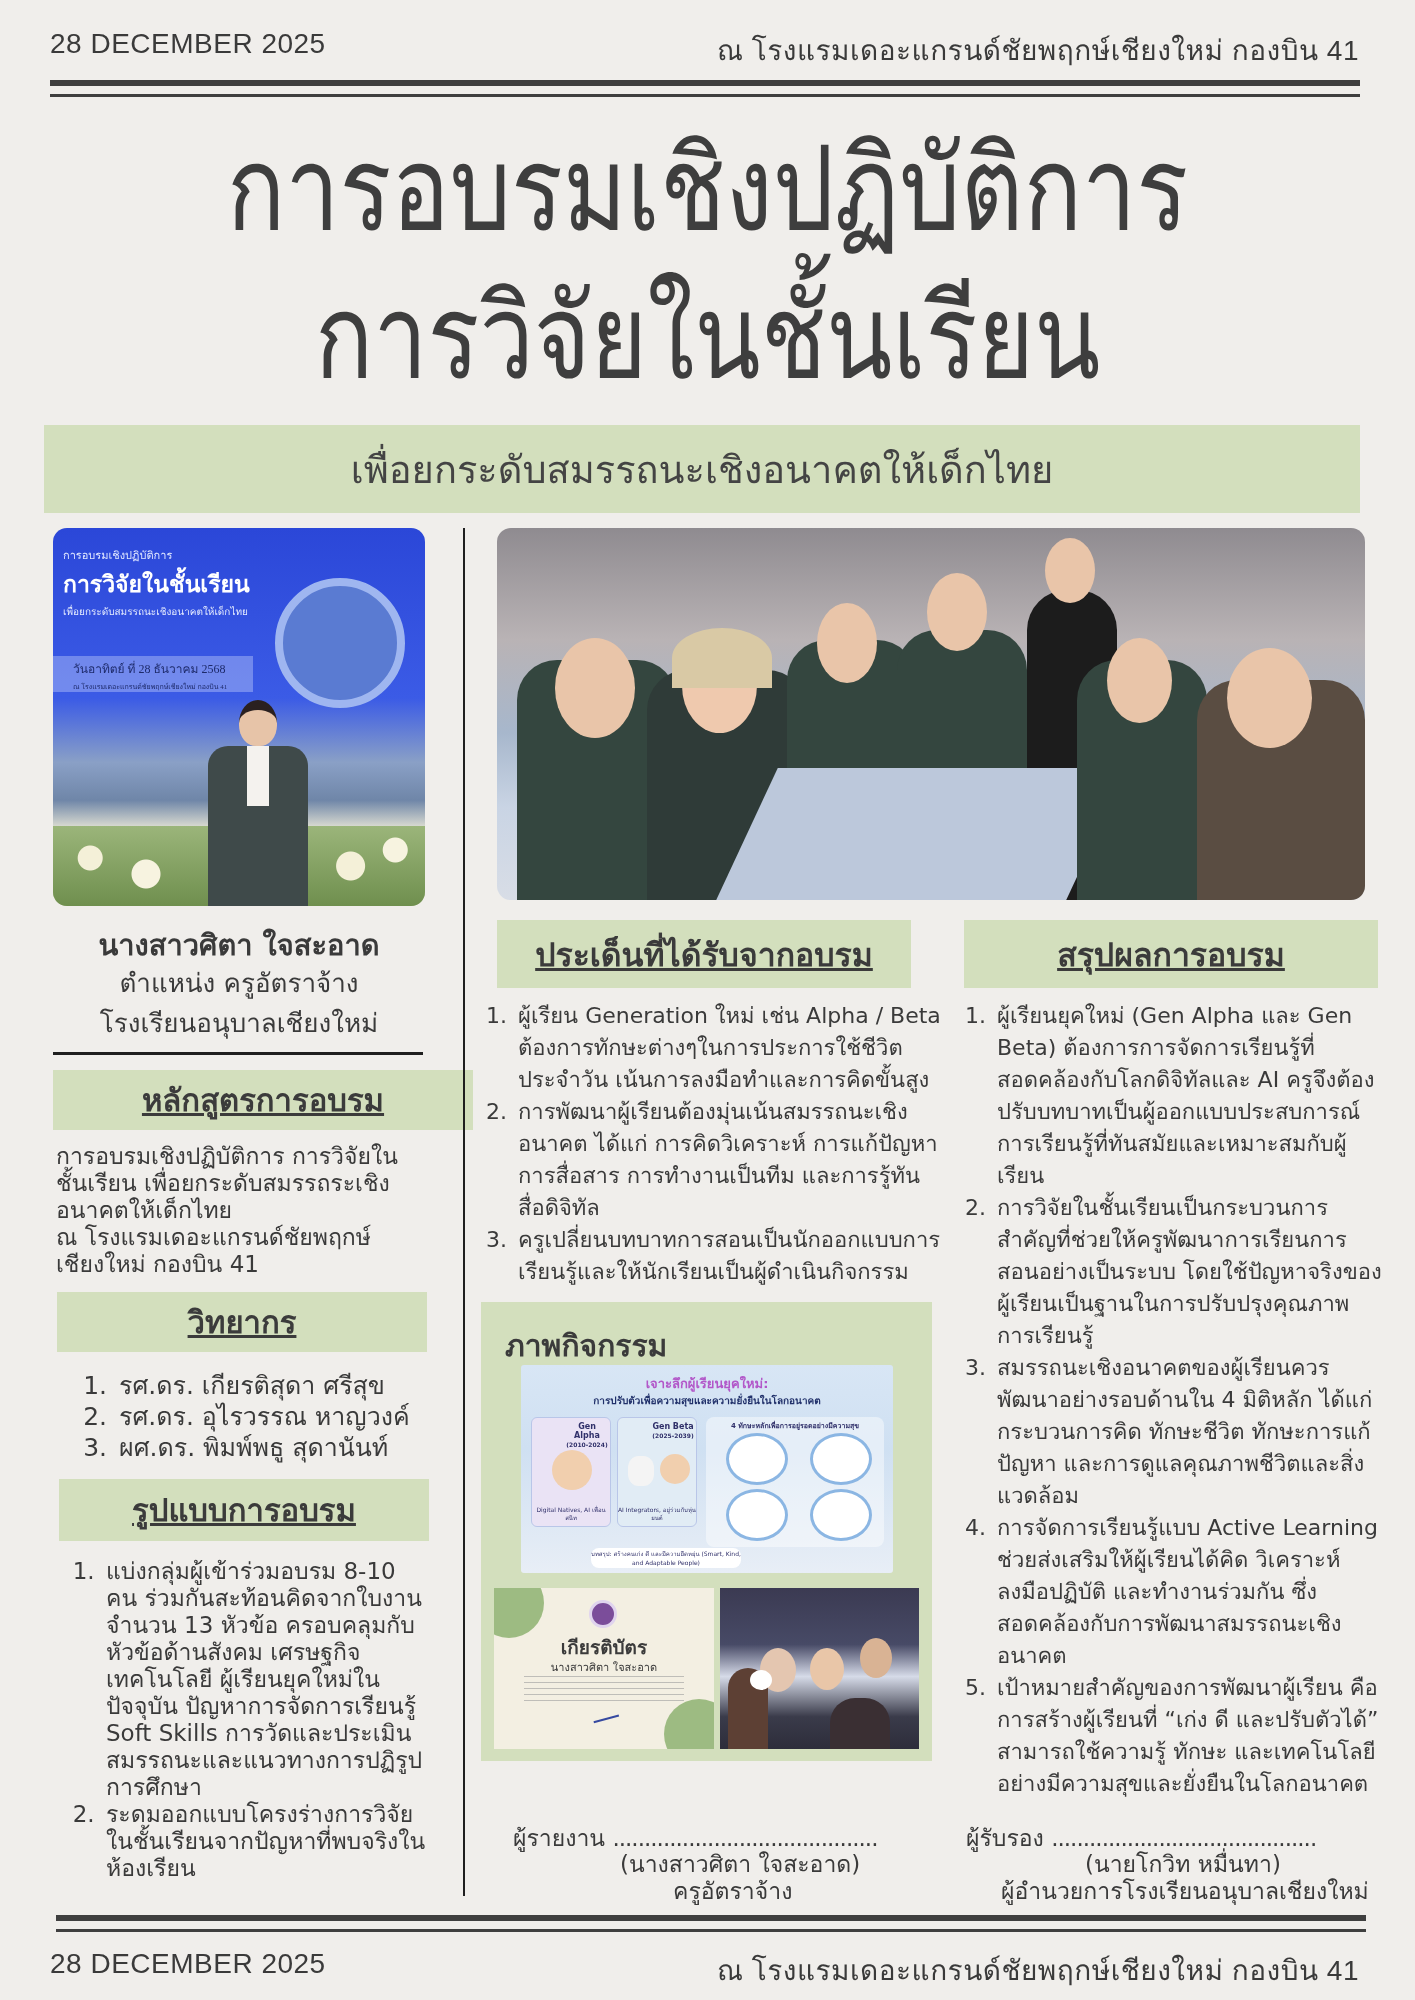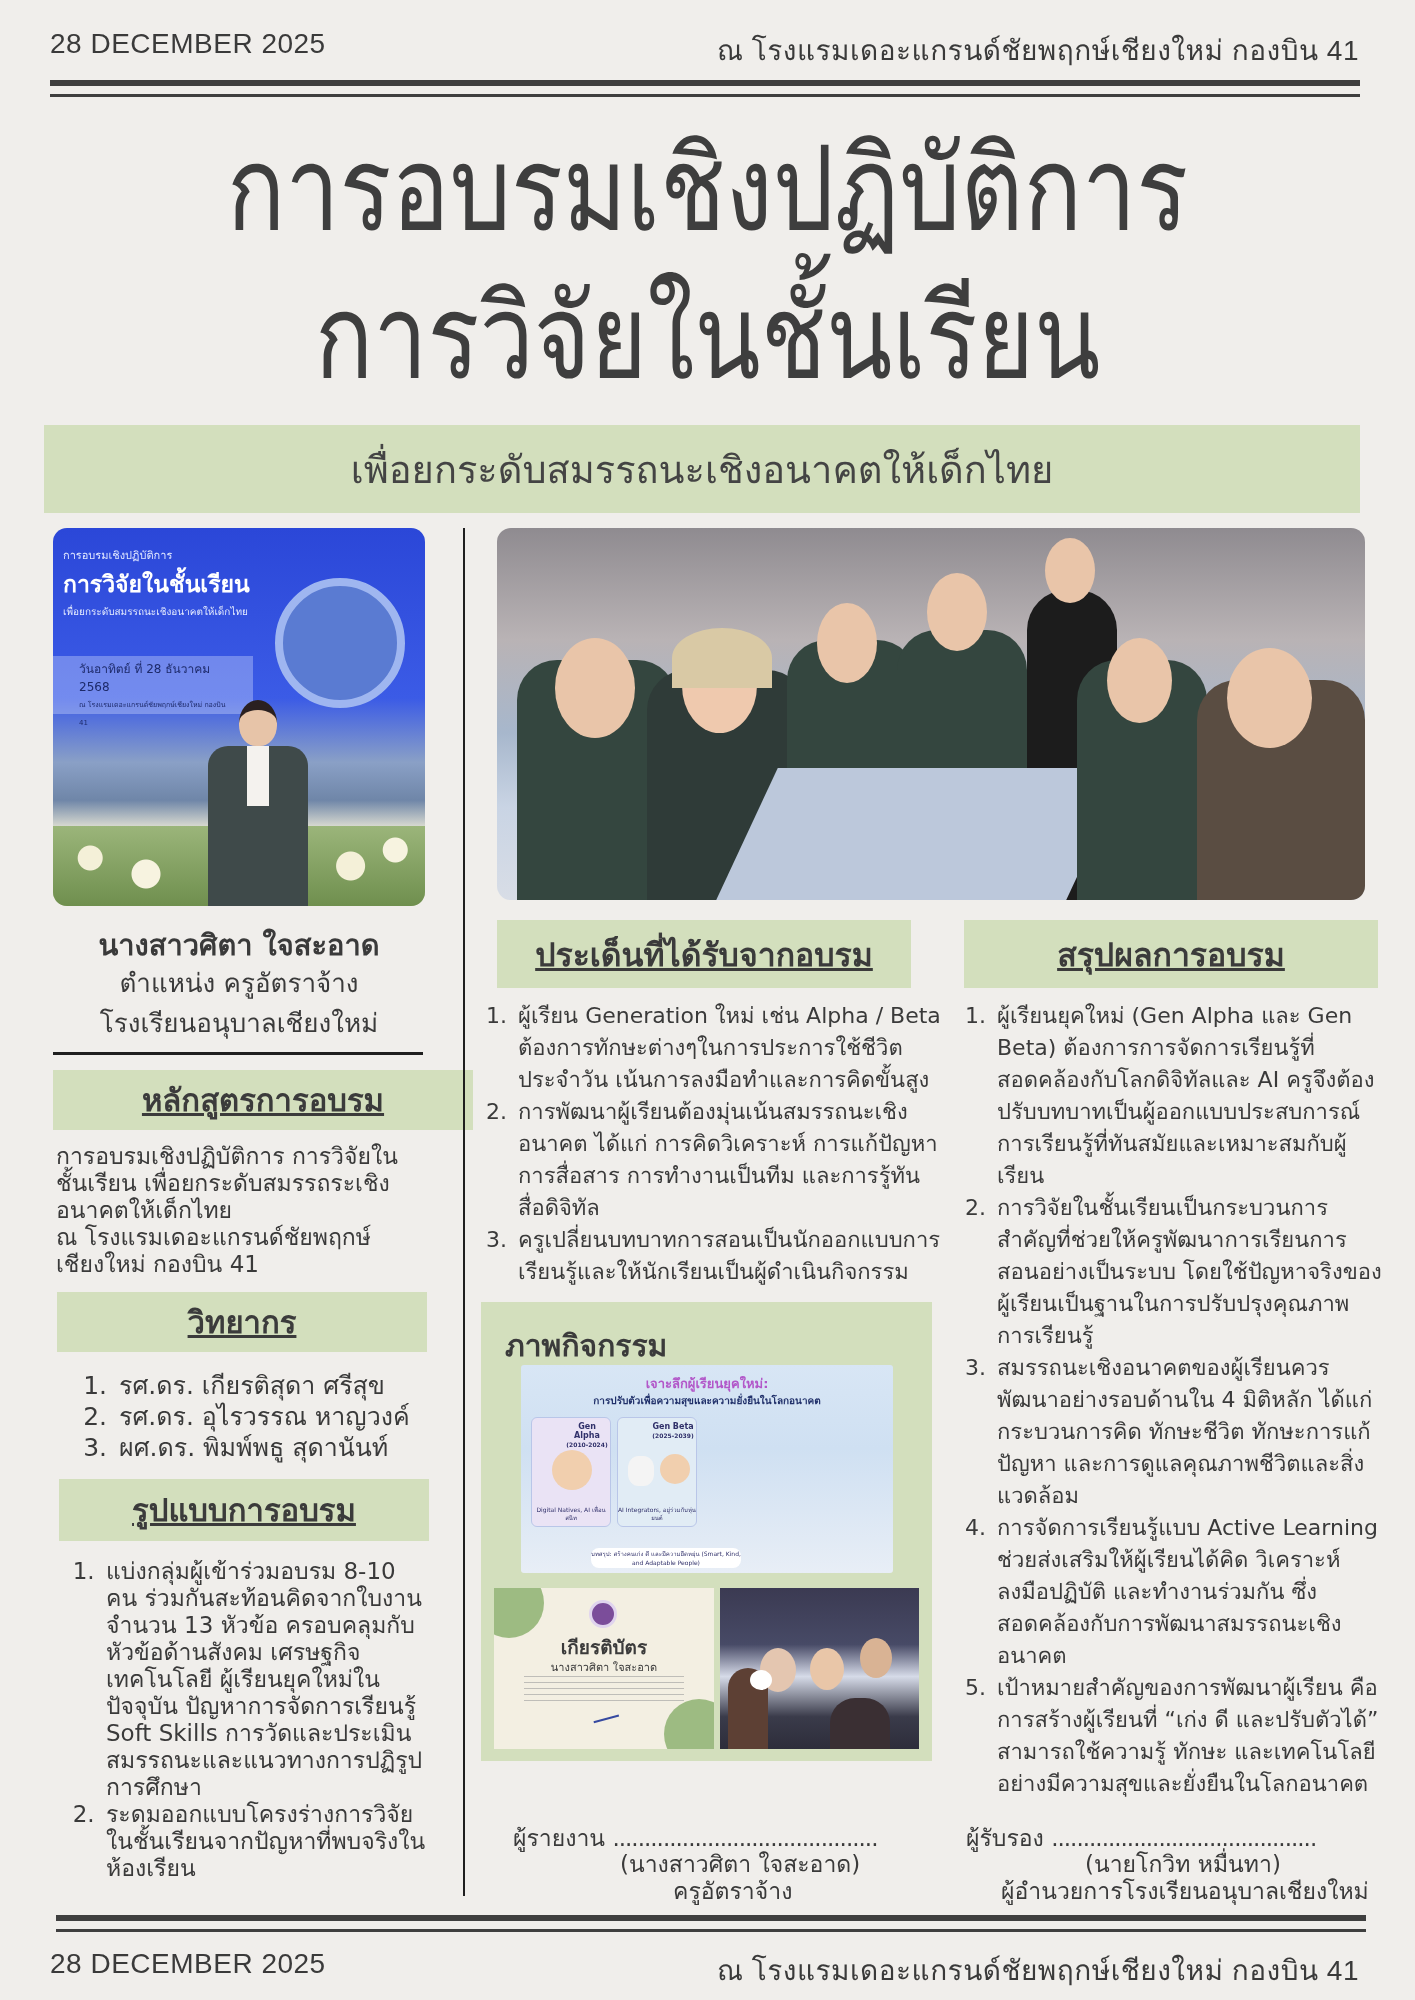--- a/index.html
+++ b/index.html
@@ -35,21 +35,21 @@
     .photo { position: absolute; border-radius: 14px; overflow: hidden; }
     .photo-left {
       left: 53px; top: 528px; width: 372px; height: 378px;
       background:
         linear-gradient(180deg, rgba(0,0,0,0) 55%, rgba(0,0,0,0) 100%),
         linear-gradient(180deg, #2b47d8 0%, #3b5be6 45%, #8aa0c6 62%, #6f86a8 72%, #e8e6d6 80%, #b8c79c 100%);
     }
     .photo-left .screen-title1 { position:absolute; left:10px; top:18px; font-size:11px; color:#dfe6ff; }
     .photo-left .screen-title2 { position:absolute; left:10px; top:38px; font-size:23px; font-weight:bold; color:#ffffff; }
     .photo-left .screen-title3 { position:absolute; left:10px; top:76px; font-size:10px; color:#e6ecff; }
-    .photo-left .screen-date { position:absolute; left:0; top:128px; width:200px; height:58px; background:rgba(220,230,255,0.35); padding:4px 26px; }
+    .photo-left .screen-date { position:absolute; left:0; top:128px; width:200px; height:36px; background:rgba(220,230,255,0.35); padding:4px 20px;font-family:Liberation Serif, serif; }
     .photo-left .screen-date div { font-size:10px; color:#1d2a6a; line-height:18px; }
     .photo-left .screen-circle { position:absolute; left:222px; top:50px; width:130px; height:130px; border-radius:50%; border:8px solid #9fb6f0; background:#5a7bd2; }
     .photo-left .person { position:absolute; left:150px; top:172px; width:110px; height:206px; }
     .photo-left .person .head { position:absolute; left:36px; top:0; width:38px; height:46px; border-radius:50% 50% 45% 45%; background:#e7c4a8; border-top:10px solid #2a2020; }
     .photo-left .person .body { position:absolute; left:5px; top:46px; width:100px; height:160px; background:#3f4a4a; border-radius:20px 20px 0 0; }
     .photo-left .person .shirt { position:absolute; left:44px; top:46px; width:22px; height:60px; background:#f4f2ee; }
     .photo-left .flowers { position:absolute; left:0; bottom:0; width:100%; height:80px; background: radial-gradient(circle at 10% 40%, #f4f0d8 12px, transparent 13px), radial-gradient(circle at 25% 60%, #f7f3e0 14px, transparent 15px), radial-gradient(circle at 80% 50%, #f4f0d8 14px, transparent 15px), radial-gradient(circle at 92% 30%, #f7f3e0 12px, transparent 13px), linear-gradient(#9bb57a, #6f8f4e); }
 
     .photo-group {
       left: 497px; top: 528px; width: 868px; height: 372px;
@@ -216,20 +216,27 @@
       <div class="lbl"><span>Gen Alpha</span><br><span style="font-size:6px;">(2010-2024)</span></div>
       <div class="abs" style="left:20px; top:32px; width:40px; height:40px; border-radius:50%; background:#f1cfae;"></div>
       <div class="cap">Digital Natives, AI เพื่อนสนิท</div>
     </div>
     <div class="info-card" style="left:96px; background:#e1ecf5;">
       <div class="lbl"><span>Gen Beta</span><br><span style="font-size:6px;">(2025-2039)</span></div>
       <div class="abs" style="left:10px; top:38px; width:26px; height:30px; border-radius:40%; background:#f4f4f4;"></div>
       <div class="abs" style="left:42px; top:36px; width:30px; height:30px; border-radius:50%; background:#f1cfae;"></div>
       <div class="cap">AI Integrators, อยู่ร่วมกับหุ่นยนต์</div>
     </div>
+    <div class="info-panel">
+      <div class="ph">4 ทักษะหลักเพื่อการอยู่รอดอย่างมีความสุข</div>
+      <div class="info-circle" style="left:20px; top:16px;"></div>
+      <div class="info-circle" style="left:104px; top:16px;"></div>
+      <div class="info-circle" style="left:20px; top:72px;"></div>
+      <div class="info-circle" style="left:104px; top:72px;"></div>
+    </div>
     <div class="info-foot">บทสรุป: สร้างคนเก่ง ดี และมีความยืดหยุ่น (Smart, Kind, and Adaptable People)</div>
   </div>
   <div class="act-cert">
     <div class="leaf1"></div>
     <div class="leaf2"></div>
     <div class="seal"></div>
     <div class="c1">เกียรติบัตร</div>
     <div class="c2">นางสาวศิตา   ใจสะอาด</div>
     <div class="c3"></div>
     <div class="sig"></div>

